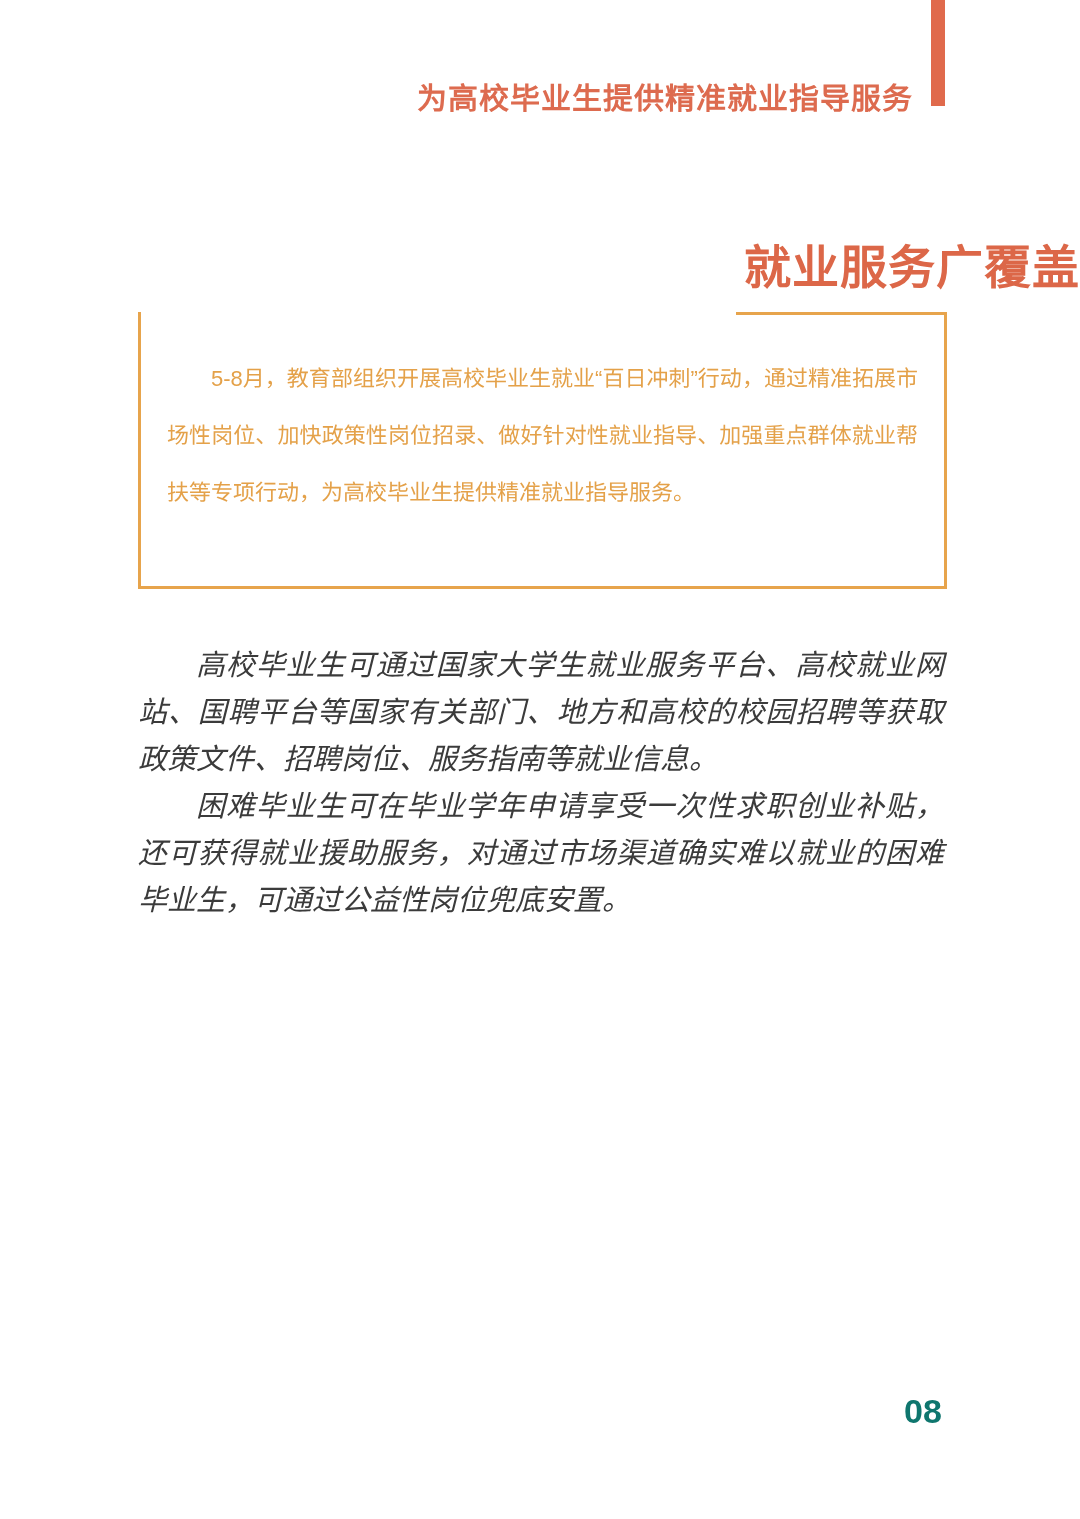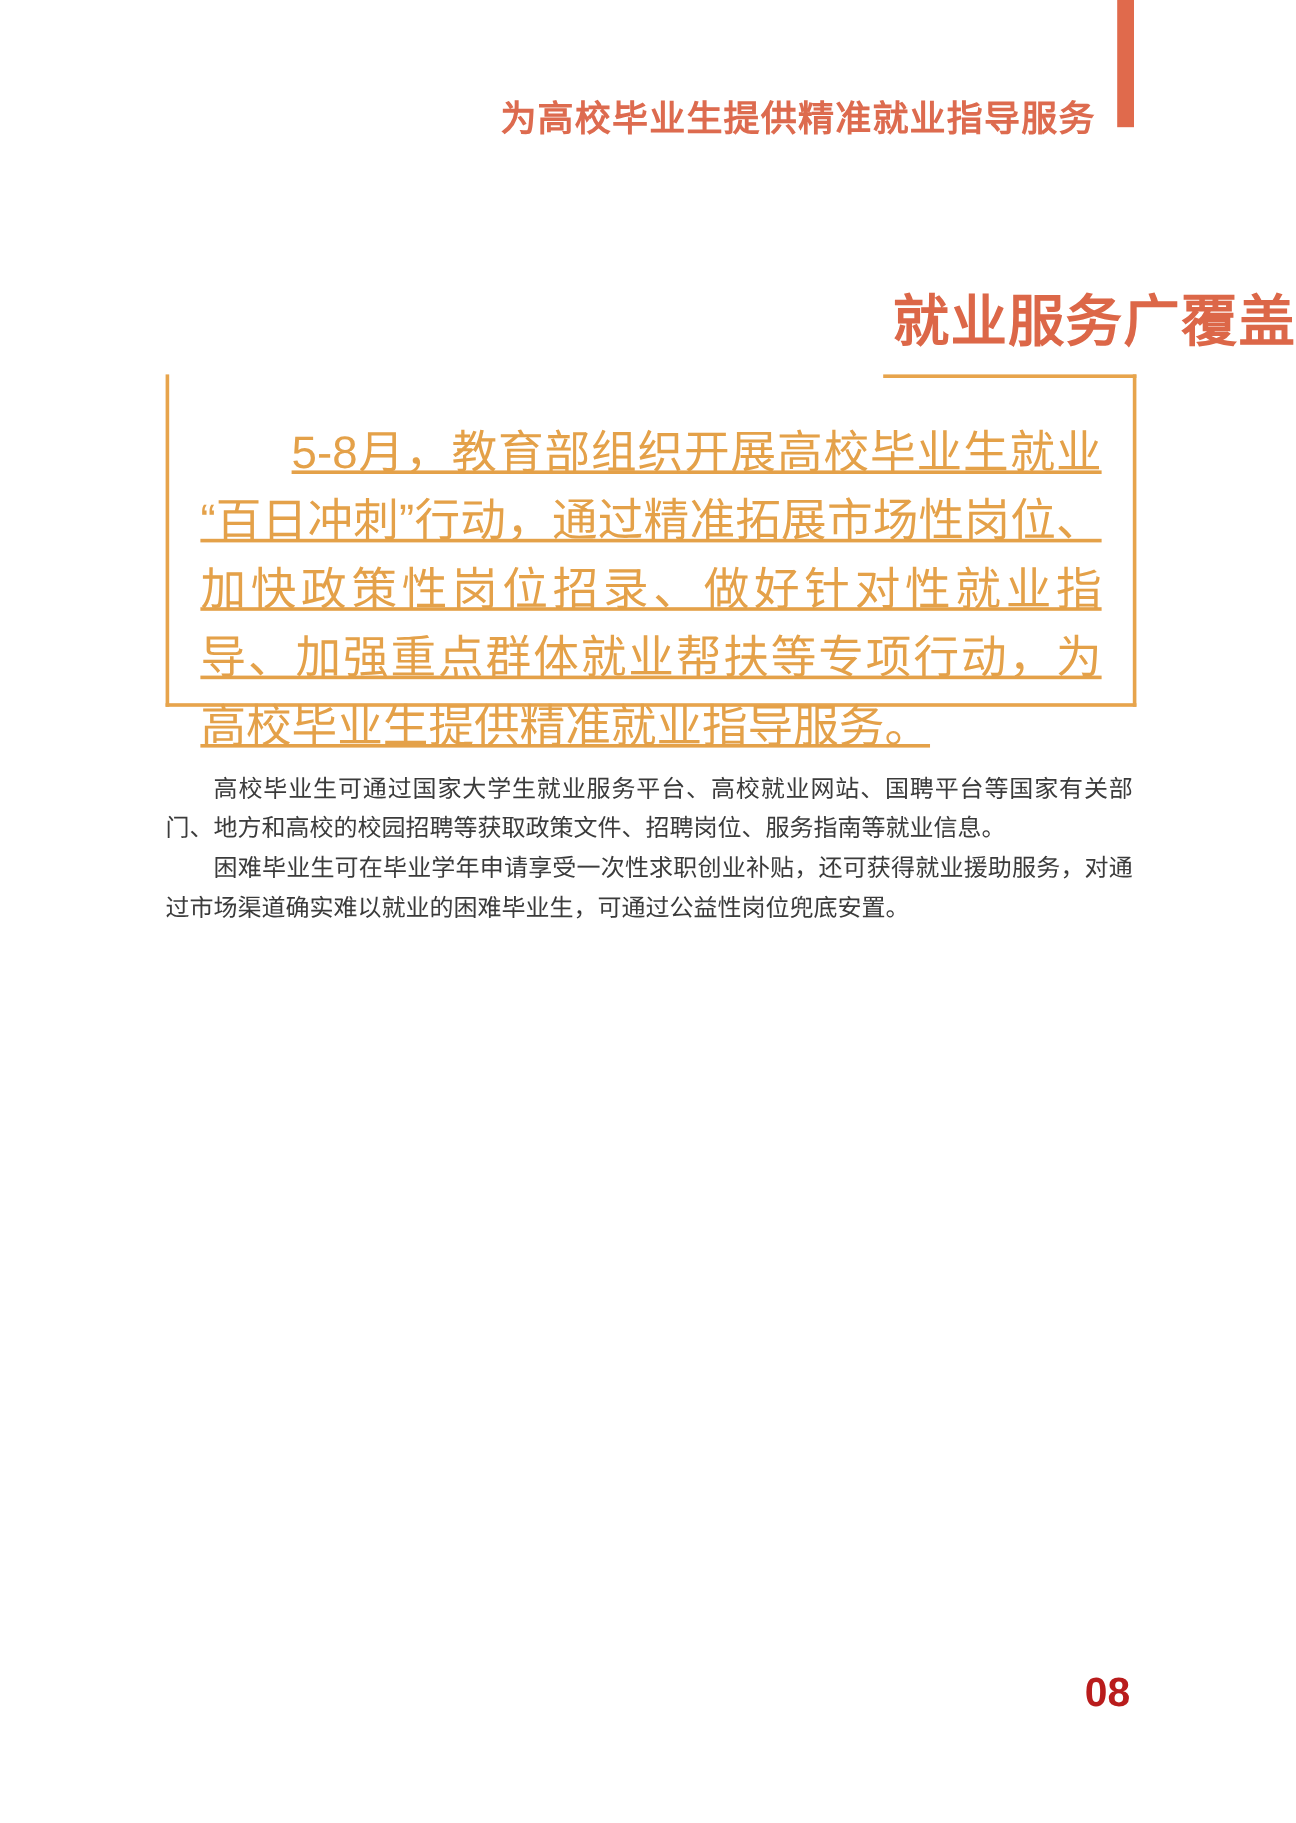--- a/index.html
+++ b/index.html
@@ -63,52 +63,52 @@
     position: absolute;
     top: 0;
     right: -3px;
     width: 211px;
     height: 3px;
     background: #e7a44c;
   }
   .callout-text {
     margin: 0;
     padding: 38px 26px 0 26px;
-    font-size: 38px;
+    font-size: 22px;
     line-height: 57px;
     color: #e4a149;
     text-indent: 2em;
     text-align: justify;
-    text-decoration: underline;
   }
 
   
   .body-text {
     position: absolute;
     left: 138px;
     top: 642px;
     width: 806px;
-    font-size: 20px;
-    line-height: 33px;
+    font-size: 29px;
+    line-height: 47px;
     color: #3b3b3b;
     text-align: justify;
+    font-style: italic;
   }
   .body-text p {
     margin: 0;
     text-indent: 2em;
   }
 
   
   .page-number {
     position: absolute;
     left: 904px;
     top: 1392px;
     font-size: 34px;
     font-weight: bold;
-    color: #b91c1c;
+    color: #0f766e;
   }
 </style>
 </head>
 <body>
 
 <div class="page">
 
   <div class="running-title">为高校毕业生提供精准就业指导服务</div>
 
   <div class="accent-bar"></div>

